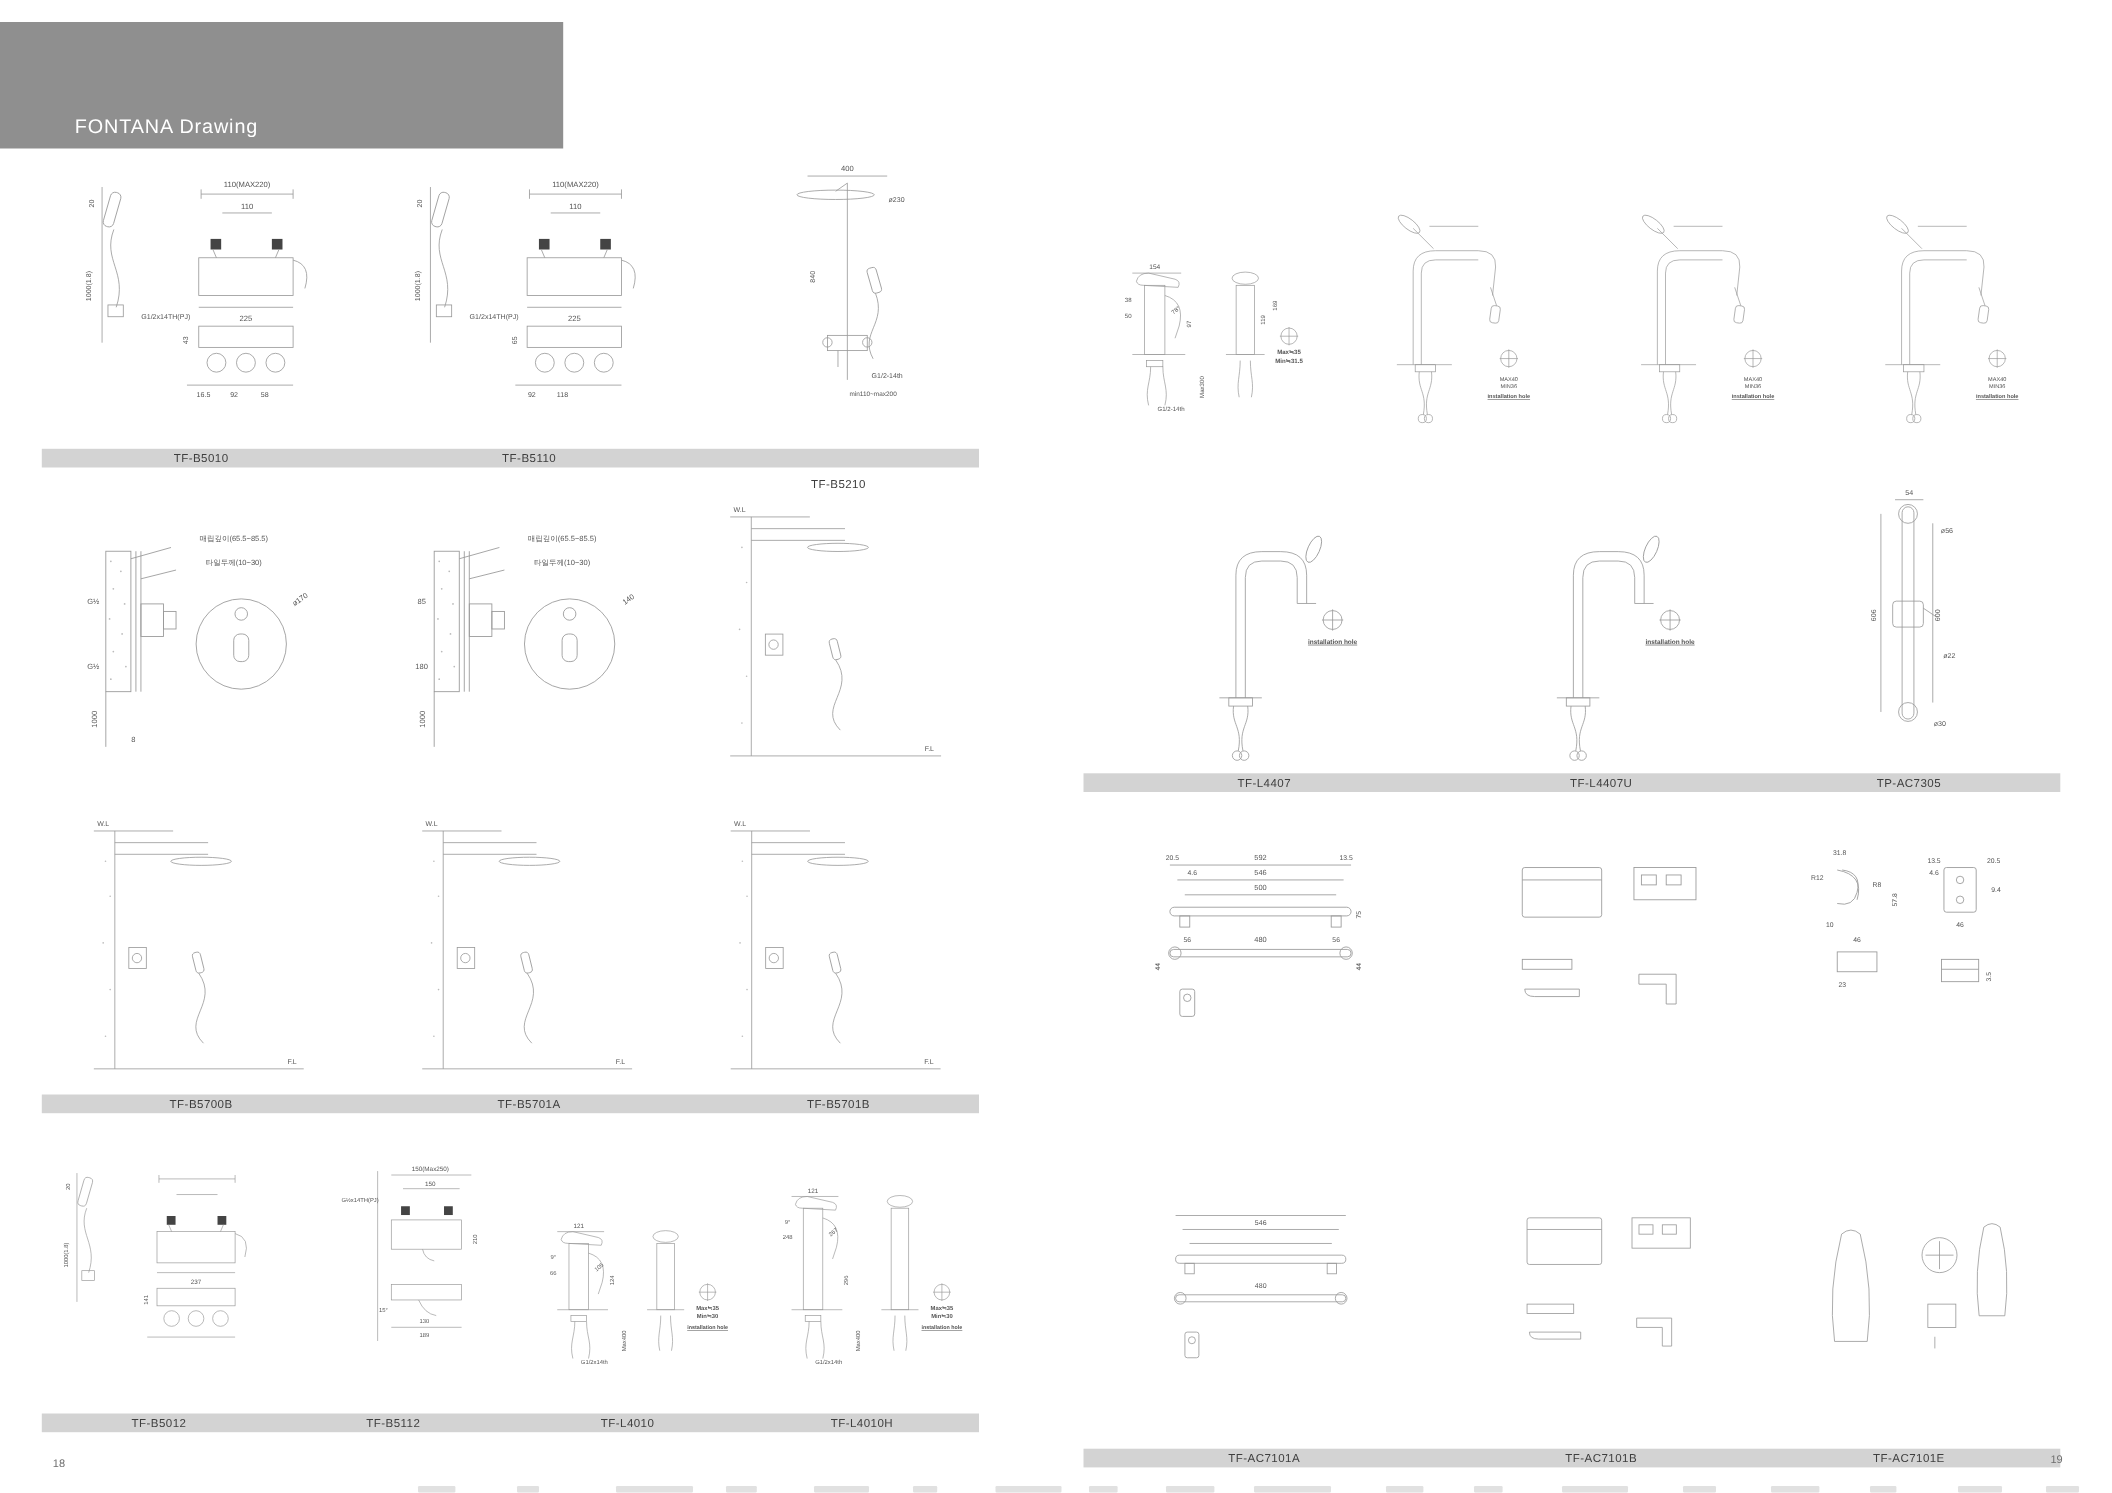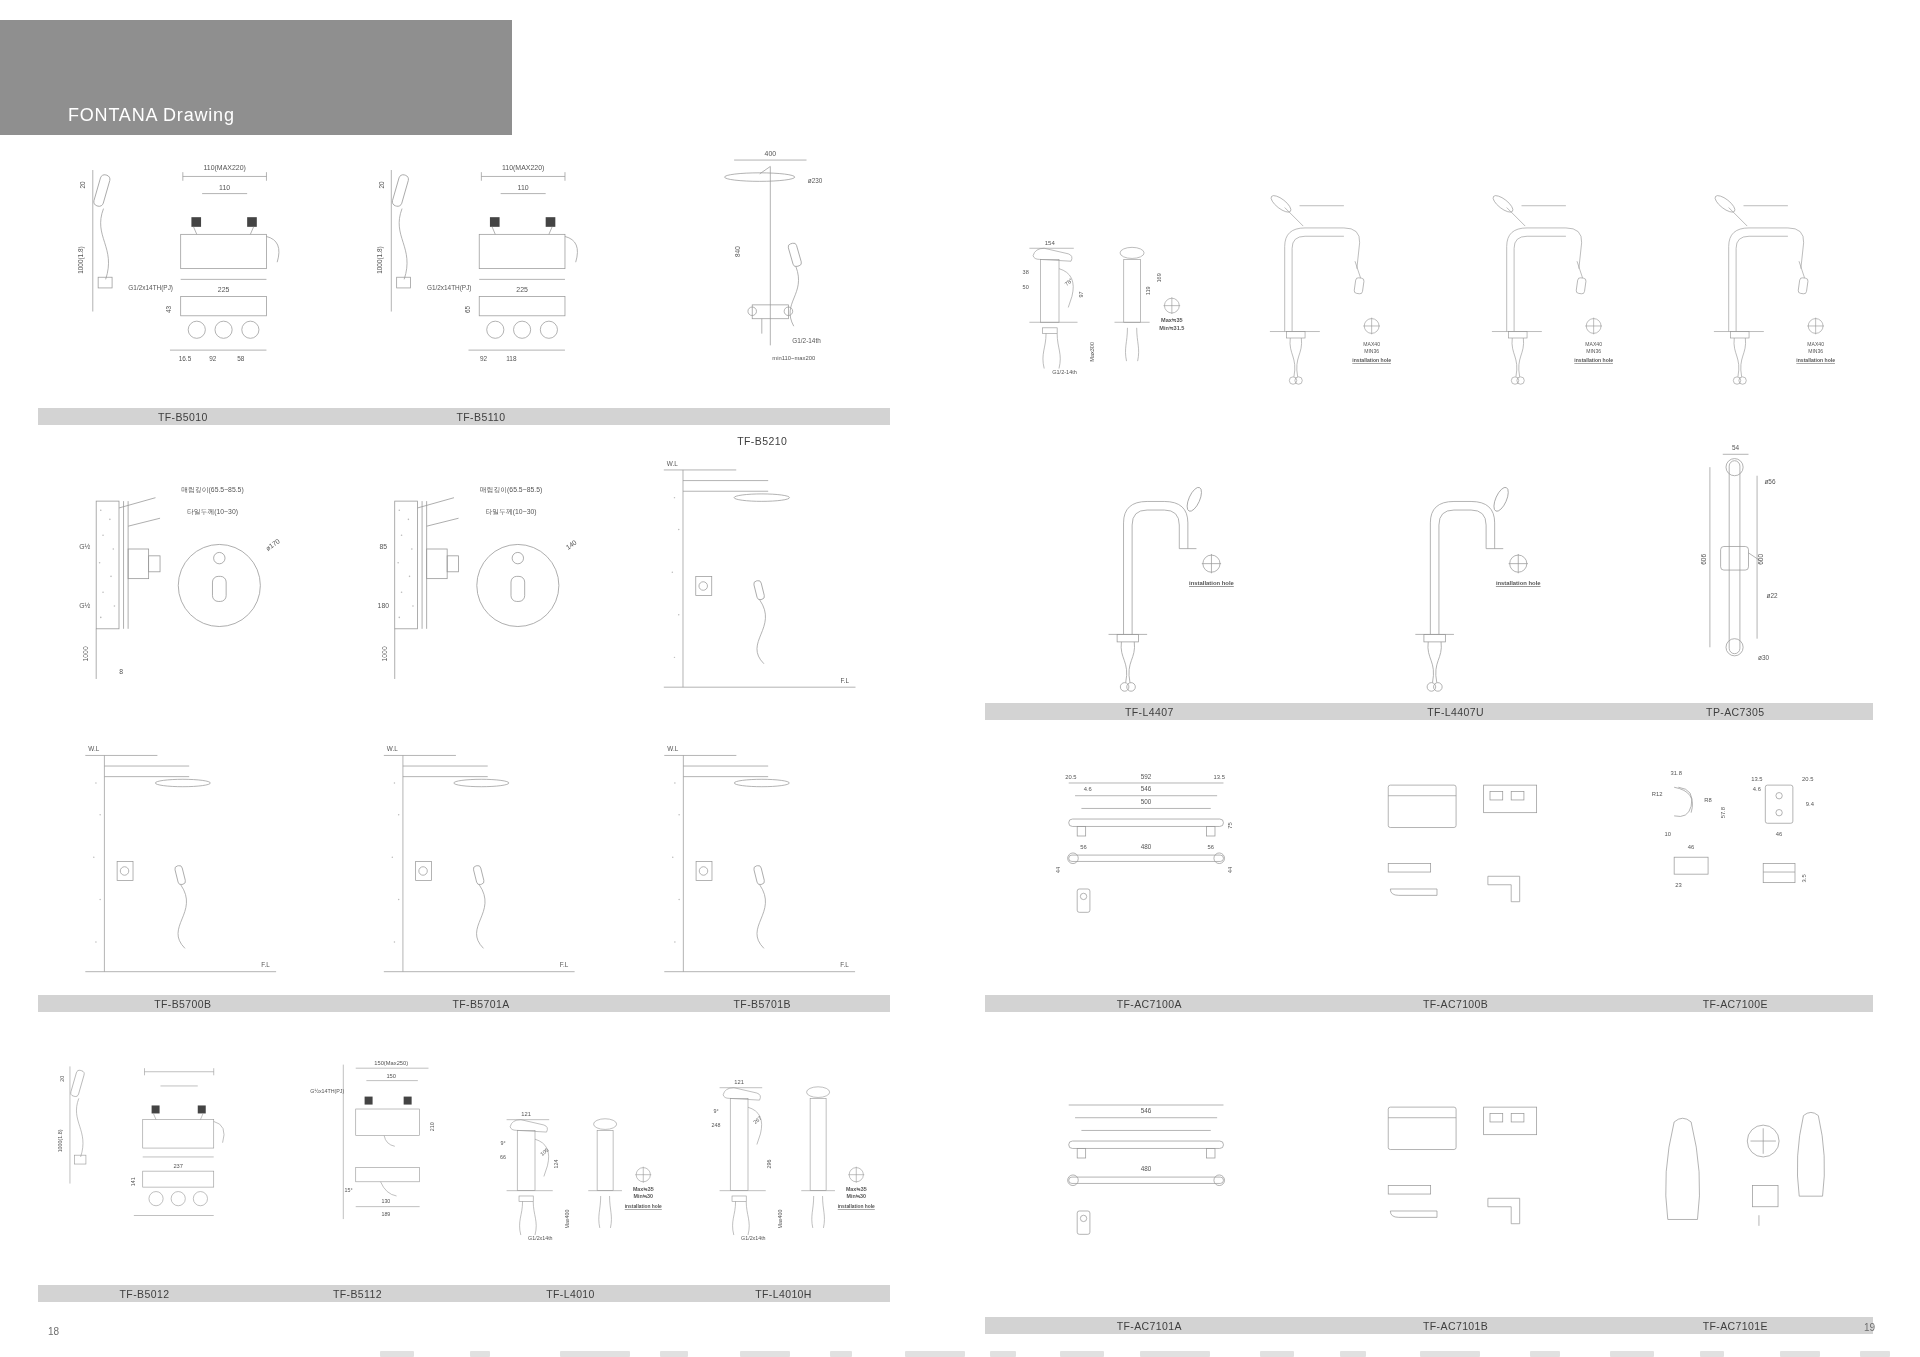--- a/index.html
+++ b/index.html
@@ -686,25 +686,20 @@
                 <text x="161" y="100" fill="#555555" stroke="none" font-size="5.5" text-anchor="middle">46</text>
                 <text x="140" y="48" fill="#555555" stroke="none" font-size="5.5" text-anchor="middle">13.5</text>
                 <text x="140" y="58" fill="#555555" stroke="none" font-size="5.5" text-anchor="middle">4.6</text>
                 <text x="188" y="48" fill="#555555" stroke="none" font-size="5.5" text-anchor="middle">20.5</text>
                 <text x="190" y="72" fill="#555555" stroke="none" font-size="5.5" text-anchor="middle">9.4</text>
                 <text x="186" y="140" fill="#555555" stroke="none" font-size="5.5" transform="rotate(-90 186 140)" text-anchor="middle">3.5</text>
               </g>
             </svg>
           </div>
         </div>
-        <div class="labelbar">
-          <span class="mlabel" style="flex: 0 0 37%;">TF-AC7100A</span>
-          <span class="mlabel" style="flex: 0 0 32%;">TF-AC7100B</span>
-          <span class="mlabel" style="flex: 0 0 31%;">TF-AC7100E</span>
-        </div>
       </div>
       <div class="row" style="top: 1052px; height: 282px;">
         <div class="cells">
           <div class="cell" style="flex: 0 0 37%;">
             <svg viewBox="0 0 240 250" preserveAspectRatio="xMidYMid meet">
               <g fill="none" stroke="#999999" stroke-width="0.7">
 <line x1="44" y1="50" x2="190" y2="50"></line>
 <line x1="50" y1="62" x2="184" y2="62"></line>
 <line x1="56" y1="74" x2="178" y2="74"></line>
 <rect x="44" y="84" width="146" height="7" rx="3.5"></rect>

